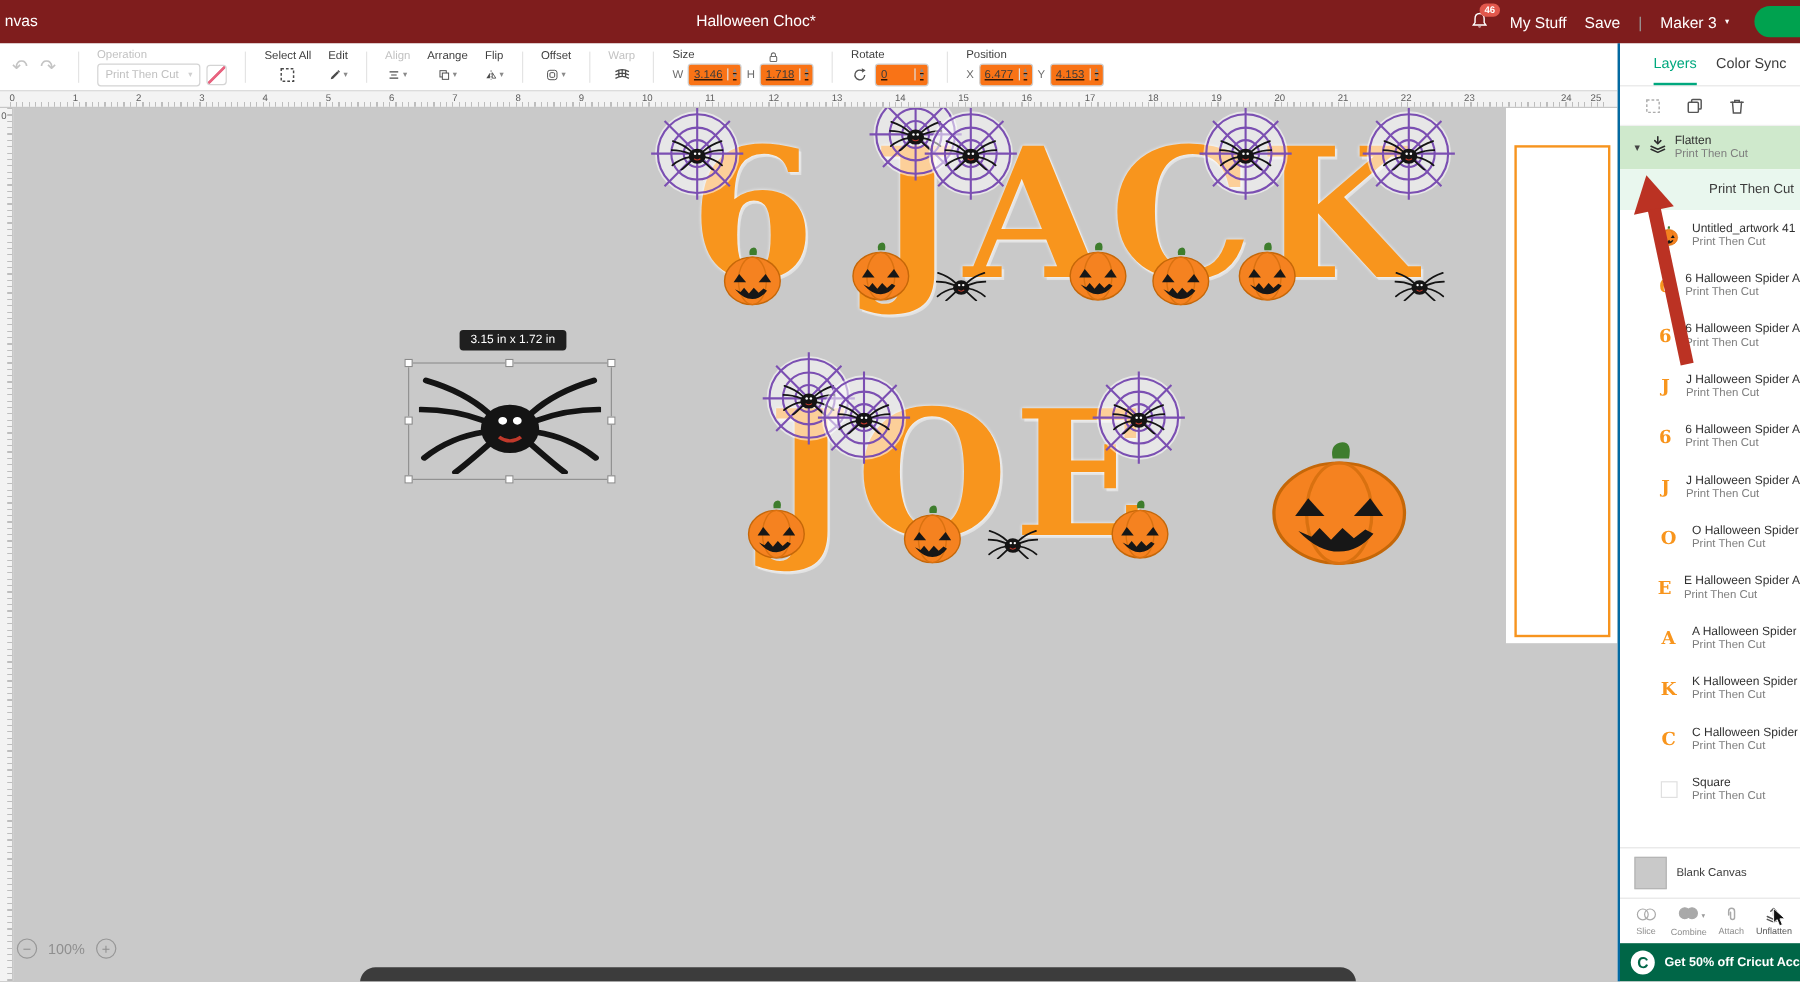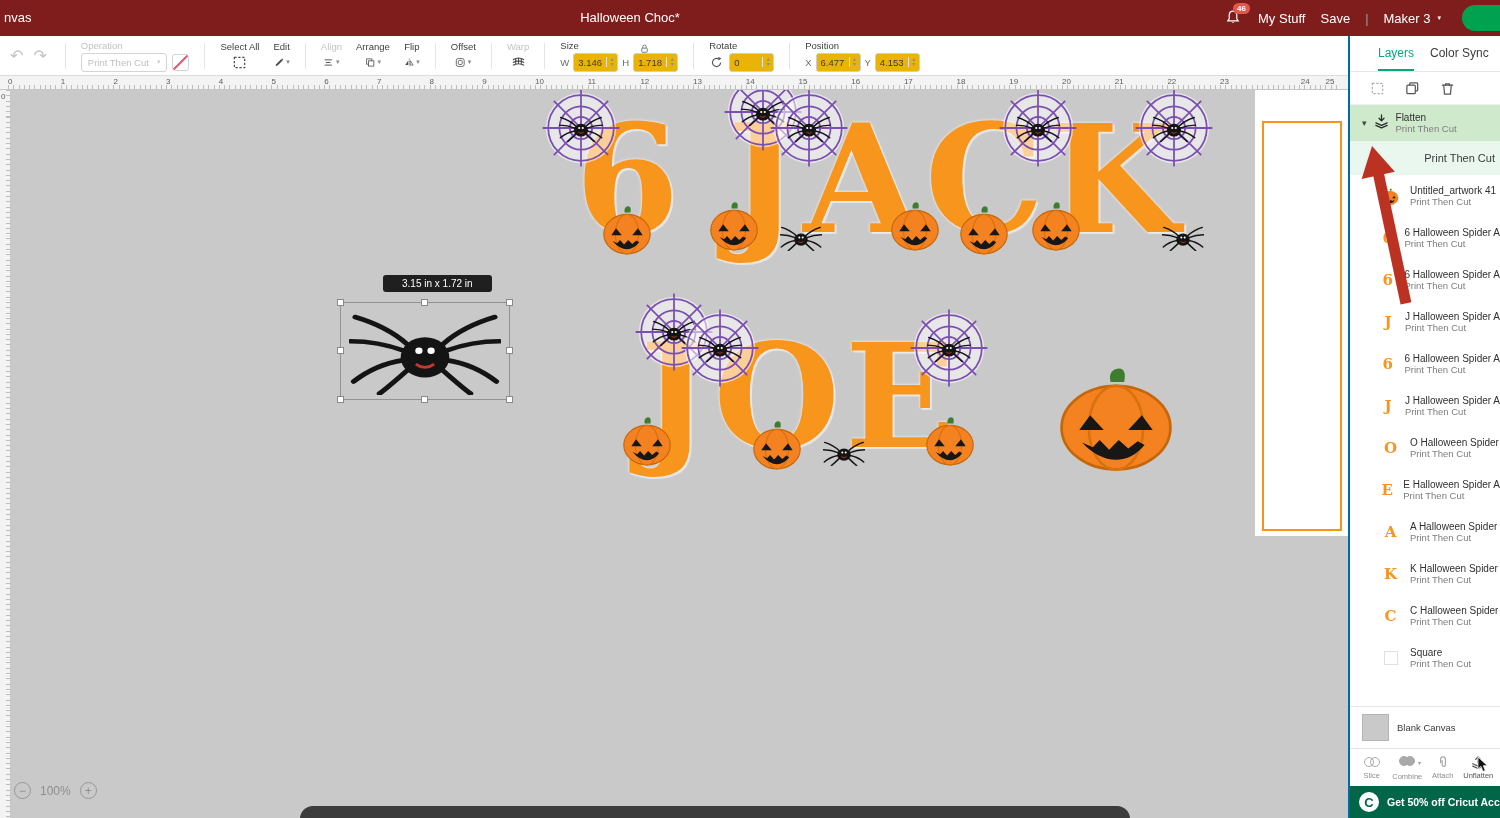--- a/index.html
+++ b/index.html
@@ -32,21 +32,21 @@
   .ticon.dim svg * { stroke:#c9c9c9 !important; fill-opacity:.4; }
   .chev-mini { font-size:7px; color:#8a8a8a; margin-left:2px; }
   .op-group { align-items:flex-start; }
   .op-row { display:flex; align-items:center; gap:5px; }
   .op-select { border:1px solid #d4d4d4; border-radius:3px; height:19px; padding:0 6px; font-size:9.5px; color:#c0c0c0; display:flex; align-items:center; gap:6px; background:#fff; }
   .op-select .chev-mini { color:#cfcfcf; }
   .op-swatch { width:17px; height:17px; border:1px solid #d4d4d4; border-radius:3px;
     background: linear-gradient(135deg, transparent 44%, #e8637f 46%, #e8637f 55%, transparent 57%); }
   .ctrl-row { display:flex; align-items:center; gap:4px; }
   .axis { font-size:9.5px; color:#6b6b6b; }
-  .inputbox { display:flex; align-items:center; border:1px solid #cfcfcf; border-radius:3px; height:19px; background:#eab308; }
+  .inputbox { display:flex; align-items:center; border:1px solid #cfcfcf; border-radius:3px; height:19px; background:#f97316;text-decoration:underline; }
   .iv { font-size:9.5px; color:#3b3b3b; padding:0 4px; min-width:32px; text-align:left; }
   .steps { display:flex; flex-direction:column; border-left:1px solid #e0e0e0; width:11px; }
   .steps i { font-style:normal; font-size:6px; line-height:4.6px; color:#8d8d8d; text-align:center; cursor:pointer; }
   .steps i.up::before { content:"▴"; }
   .steps i.dn::before { content:"▾"; }
   .lockpos { position:absolute; top:0px; left:86px; }
   .lockpos svg { width:11px; height:11px; }
   .rot-ic svg { width:13px; height:13px; margin-right:2px; }
 
   
@@ -90,21 +90,21 @@
 
   .big-pumpkin { position:absolute; left:1048px; top:276px; width:136px; height:106px; }
   .big-pumpkin svg { width:100%; height:100%; }
 
   .sel-box { position:absolute; left:340px; top:212px; width:170px; height:98px; border:1px solid #929292; }
   .sel-spider { position:absolute; left:8px; top:6px; width:152px; height:86px; }
   .handle { position:absolute; width:7px; height:7px; background:#fff; border:1px solid #8a8a8a; }
   .h-tl{left:-4px;top:-4px}.h-tm{left:50%;margin-left:-4px;top:-4px}.h-tr{right:-4px;top:-4px}
   .h-ml{left:-4px;top:50%;margin-top:-4px}.h-mr{right:-4px;top:50%;margin-top:-4px}
   .h-bl{left:-4px;bottom:-4px}.h-bm{left:50%;margin-left:-4px;bottom:-4px}.h-br{right:-4px;bottom:-4px}
-  .sel-tip { position:absolute; left:42px; top:-28px; background:#1f1f1f; color:#fff; font-size:10px; padding:3px 19px; border-radius:3px; white-space:nowrap; }
+  .sel-tip { position:absolute; left:42px; top:-28px; background:#1f1f1f; color:#fff; font-size:10px; padding:3px 9px; border-radius:3px; white-space:nowrap; }
 
   .zoom { position:absolute; left:14px; top:692px; display:flex; align-items:center; gap:9px; color:#8f8f8f; }
   .zbtn { width:17px; height:17px; border:1.5px solid #979797; border-radius:50%; display:flex; align-items:center; justify-content:center; font-size:12px; color:#8f8f8f; cursor:pointer; }
   .zval { font-size:12px; }
 
   .bottom-shape { position:absolute; left:300px; top:716px; width:830px; height:26px; background:#3c3c3c; border-radius:13px; }
 
   
   .panel { position:absolute; top:36px; left:1348px; width:152px; height:782px; background:#fff; border-left:2px solid #0369a1; overflow:hidden; z-index:35; }
   .panel-tabs { height:36px; display:flex; align-items:stretch; gap:16px; padding-left:28px; border-bottom:1px solid #e6e6e6; font-size:12px; }

